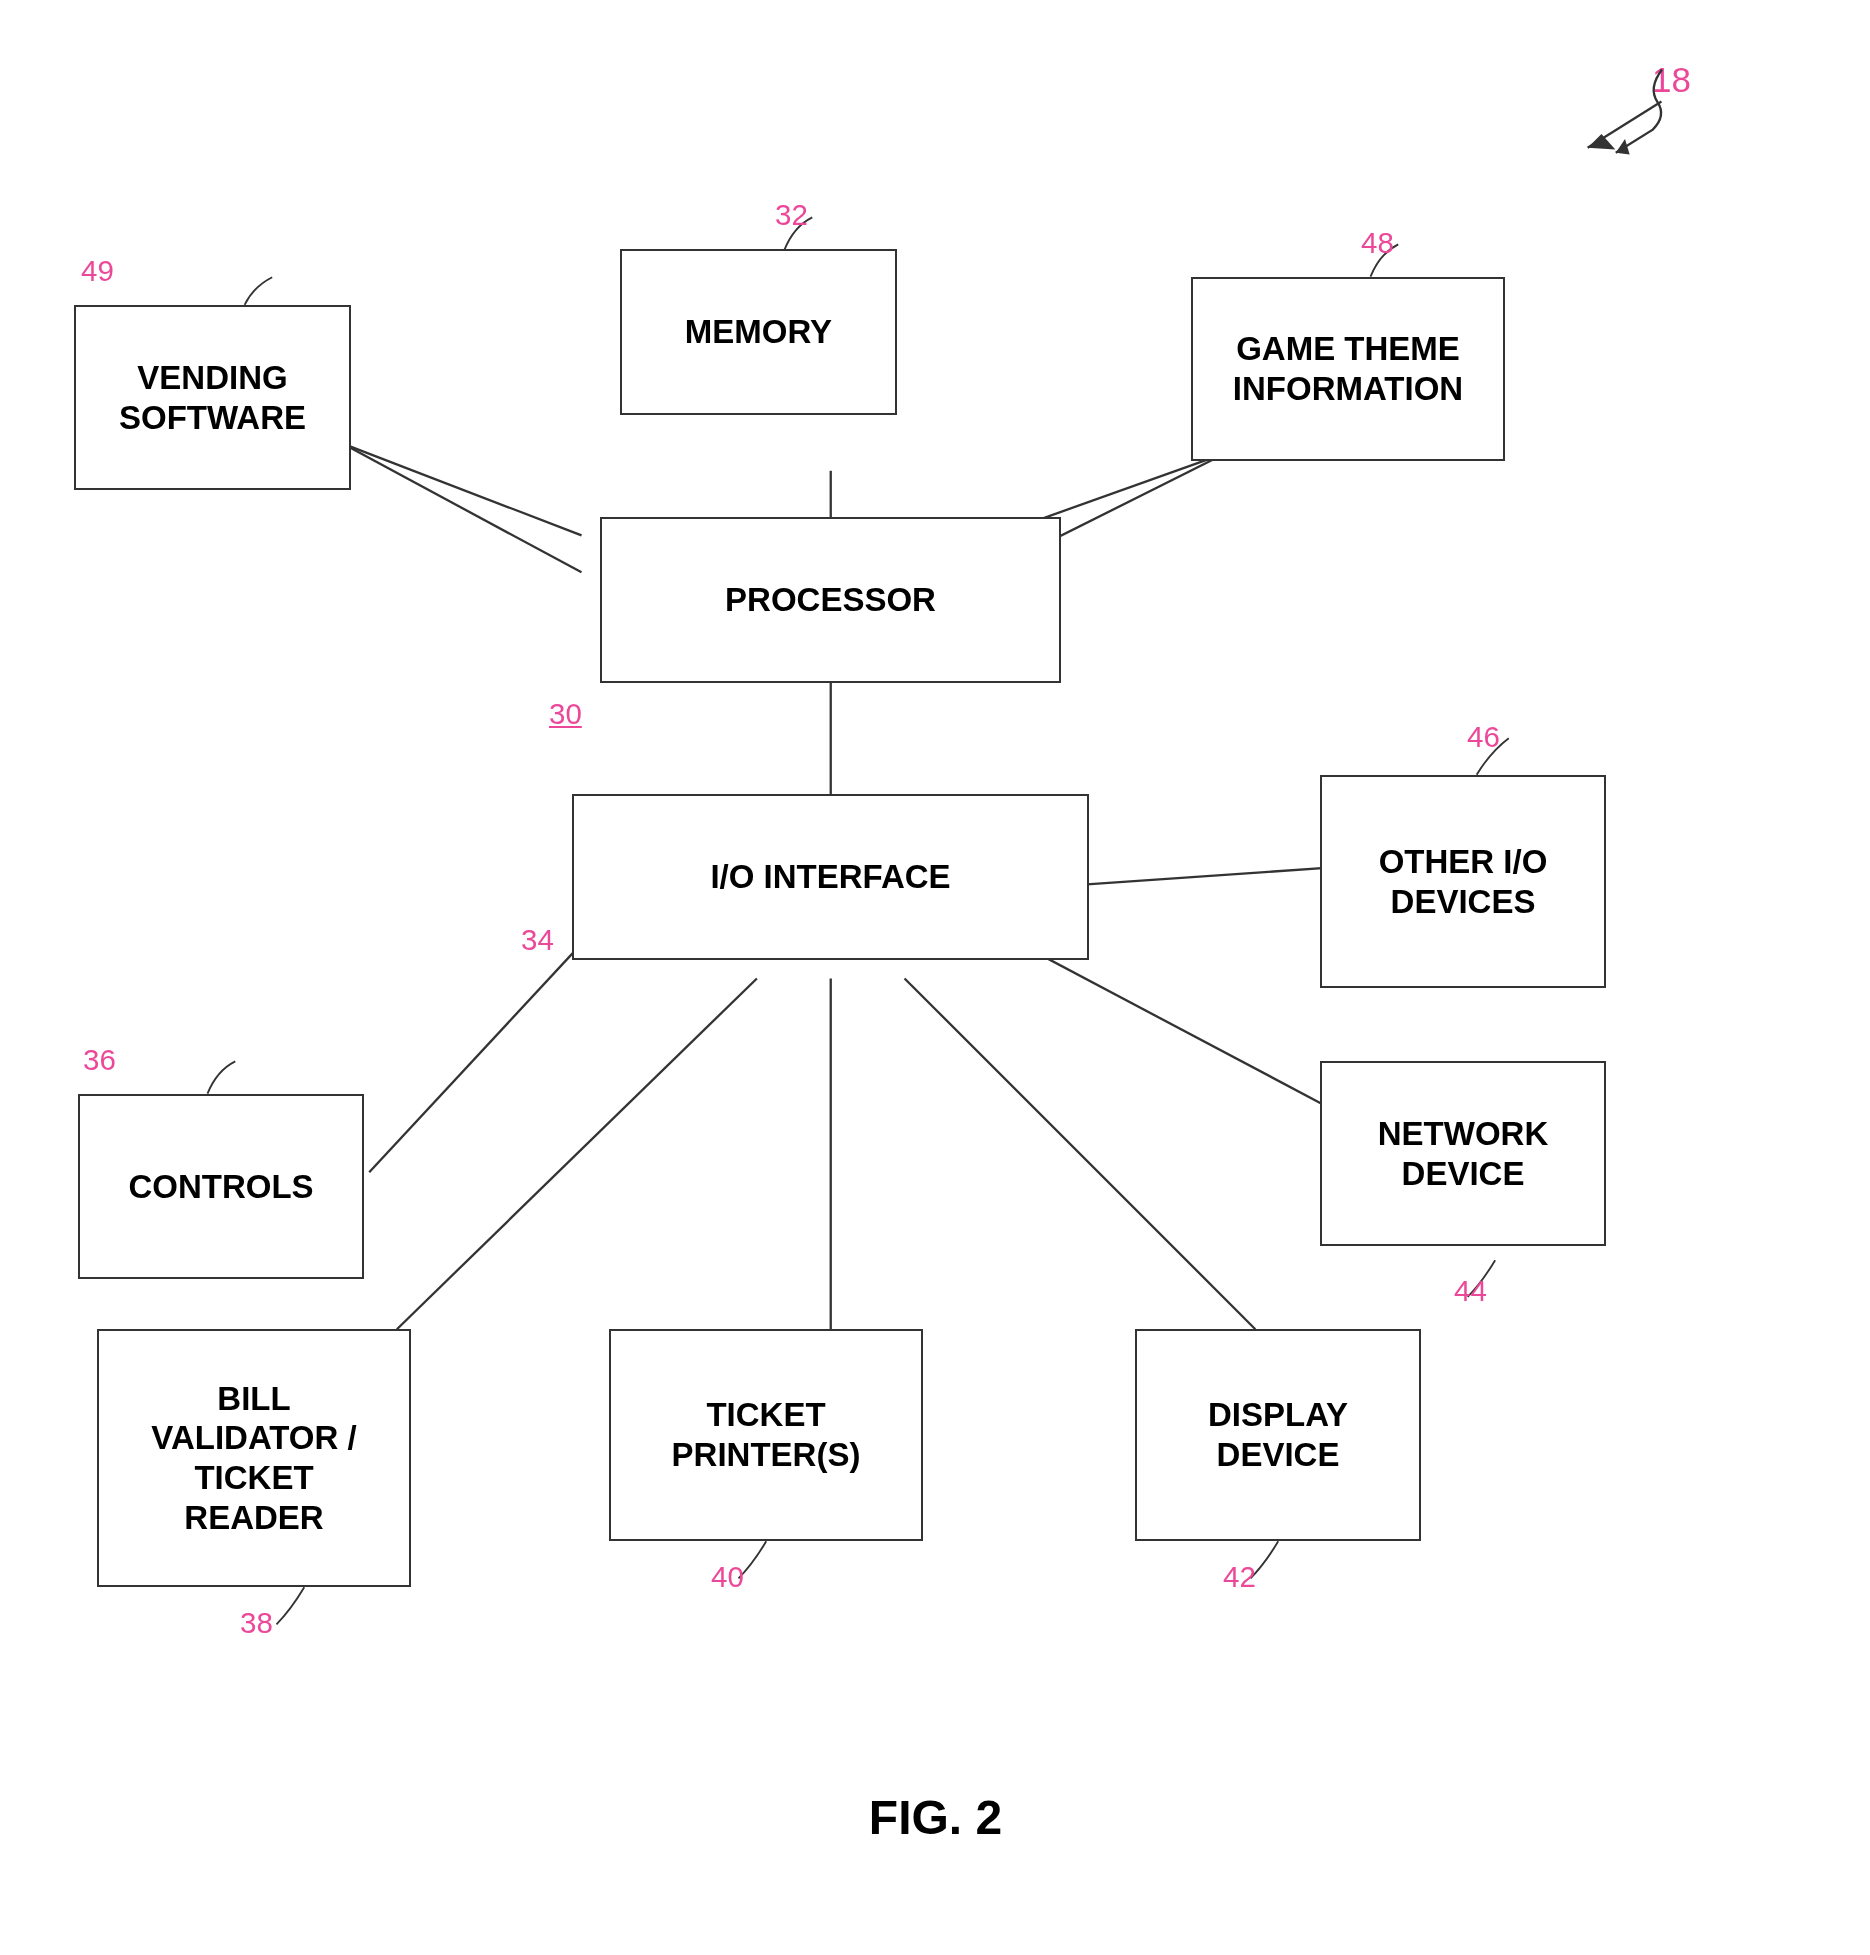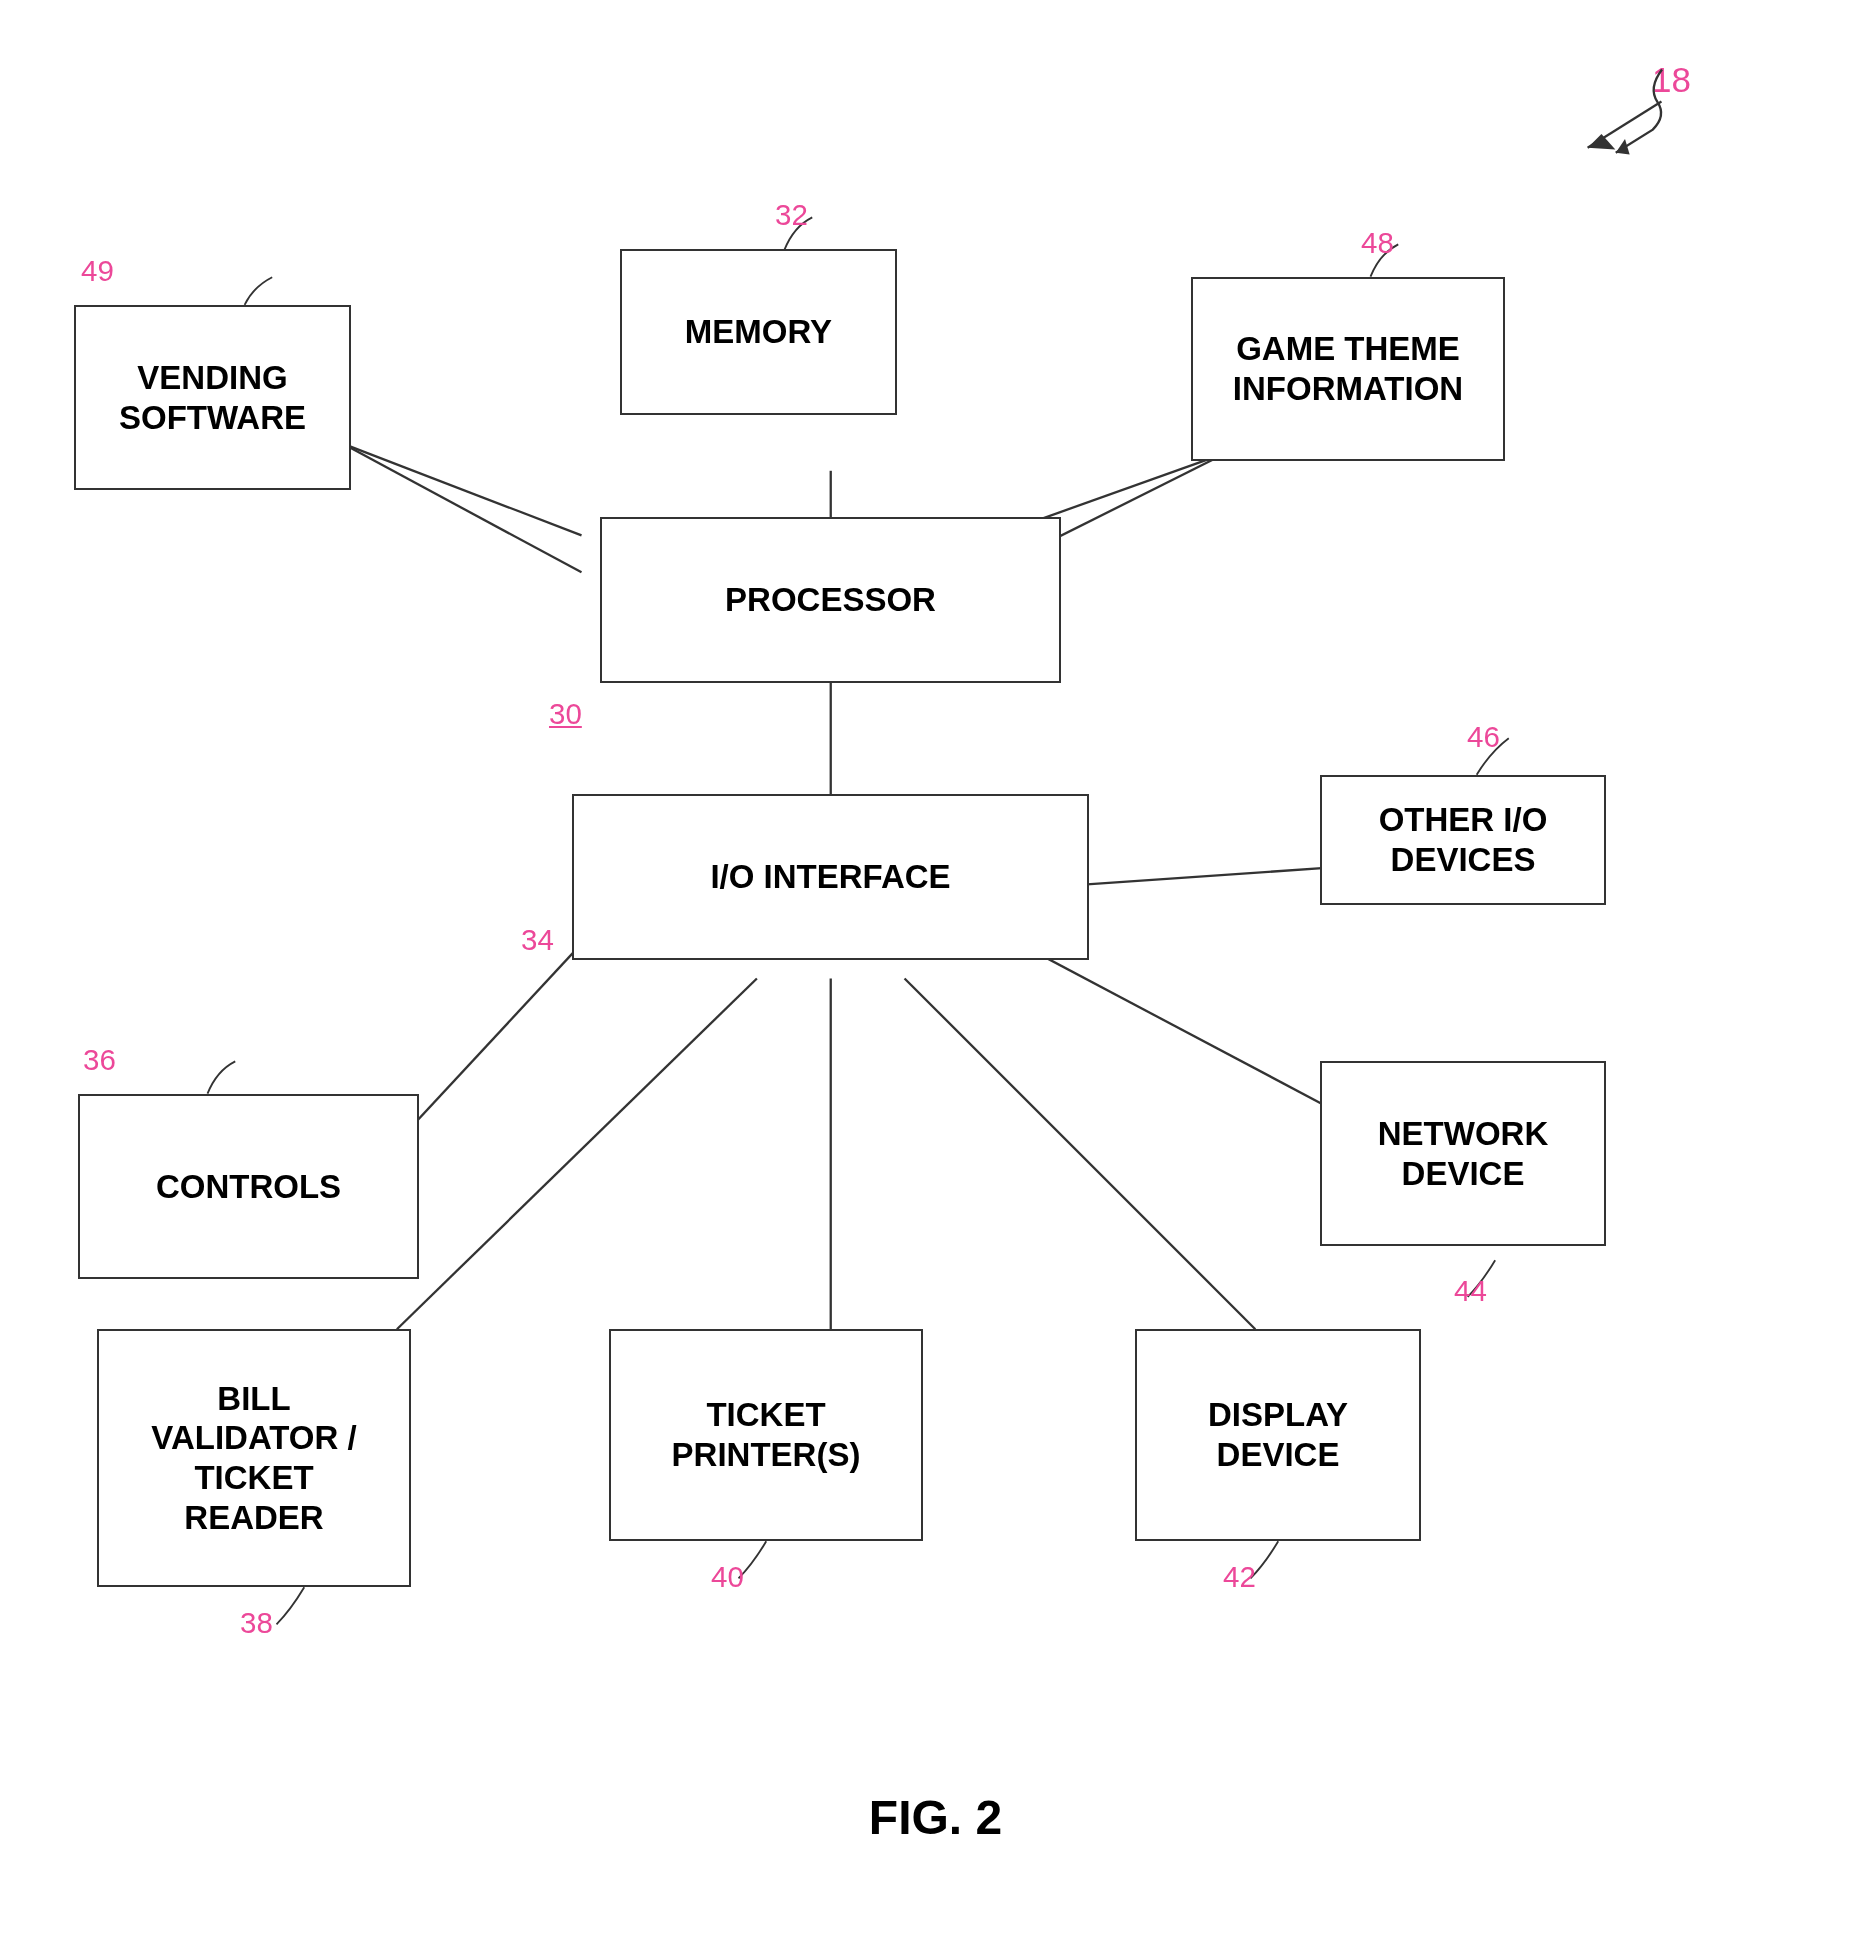--- a/index.html
+++ b/index.html
@@ -136,30 +136,30 @@
   </div>
 
   <span class="label" style="top: 697px; left: 549px; text-decoration: underline;">30</span>
 
   <div class="box" style="left: 572px; top: 794px; width: 517px; height: 166px;">
     <span>I/O INTERFACE</span>
   </div>
 
   <span class="label" style="top: 923px; left: 521px;">34</span>
 
-  <div class="box" style="left: 1320px; top: 775px; width: 286px; height: 130px;">
+  <div class="box" style="left: 1320px; top: 775px; width: 286px; height: 213px;">
     <span>OTHER I/O<br>DEVICES</span>
   </div>
 
   <svg style="position:absolute; top:729px; left:1458px; width:74px; height:55px;" viewBox="0 0 80 60" width="74" height="55">
     <path d="M20,50 Q35,25 55,10" stroke="#333" stroke-width="2" fill="none"></path>
   </svg>
   <span class="label" style="top: 720px; left: 1467px;">46</span>
 
-  <div class="box" style="left: 78px; top: 1094px; width: 341px; height: 185px;">
+  <div class="box" style="left: 78px; top: 1094px; width: 286px; height: 185px;">
     <span>CONTROLS</span>
   </div>
 
   <svg style="position:absolute; top:1052px; left:189px; width:74px; height:51px;" viewBox="0 0 80 55" width="74" height="51">
     <path d="M20,45 Q30,20 50,10" stroke="#333" stroke-width="2" fill="none"></path>
   </svg>
   <span class="label" style="top: 1043px; left: 83px;">36</span>
 
   <div class="box" style="left: 1320px; top: 1061px; width: 286px; height: 185px;">
     <span>NETWORK<br>DEVICE</span>

